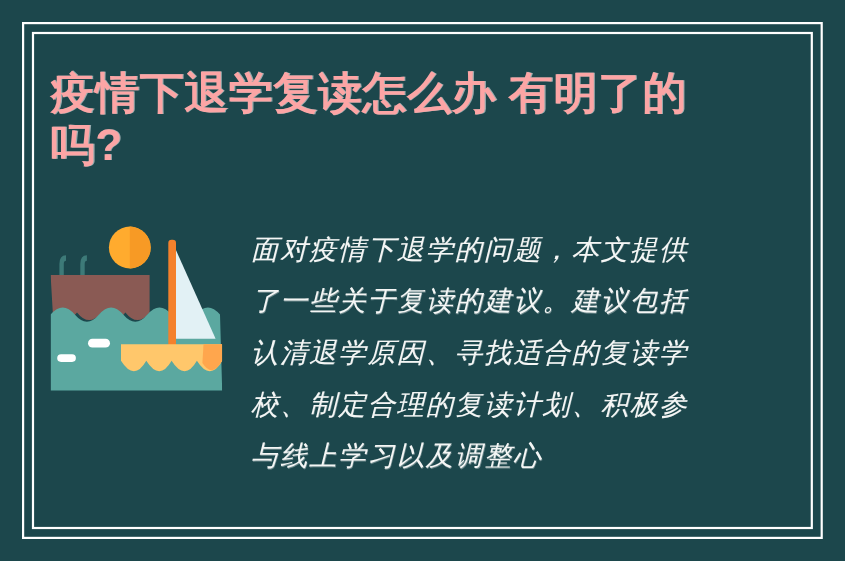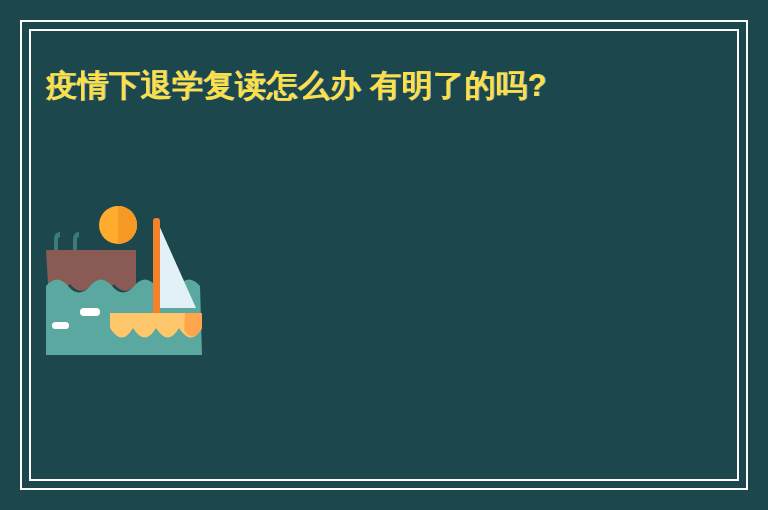--- a/index.html
+++ b/index.html
@@ -35,22 +35,22 @@
     border: 2px solid #ffffff;
     pointer-events: none;
   }
 
   
   .title {
     position: absolute;
     left: 46px;
     top: 62px;
     width: 640px;
-    color: #fde047;
-    font-size: 31px;
+    color: #fca5a5;
+    font-size: 40px;
     font-weight: bold;
     line-height: 47px;
     letter-spacing: 0.5px;
     white-space: pre-wrap;
     text-shadow: 1px 0 0 rgba(255,255,255,0.55);
   }
 
   
   .content {
     position: absolute;
@@ -117,14 +117,15 @@
 
       <path d="M112 23 L112 108 L150 108 Z" fill="#e2f1f5"></path>
 
       <rect x="107" y="18" width="7" height="100" rx="3" fill="#f4812c"></rect>
 
       <path d="M64 113 L156 113 L156 128 q-11 19 -23 0 q-11 19 -23 0 q-11 19 -23 0 q-11 19 -23 0 Z" fill="#ffc76b"></path>
       <path d="M139 113 L156 113 L156 128 q-9 16 -18 2 Z" fill="#ffa64d"></path>
     </svg>
   </div>
 
+  <p class="body-text">面对疫情下退学的问题，本文提供了一些关于复读的建议。建议包括认清退学原因、寻找适合的复读学校、制定合理的复读计划、积极参与线上学习以及调整心</p>
 
 </div>
 
 </body></html>

